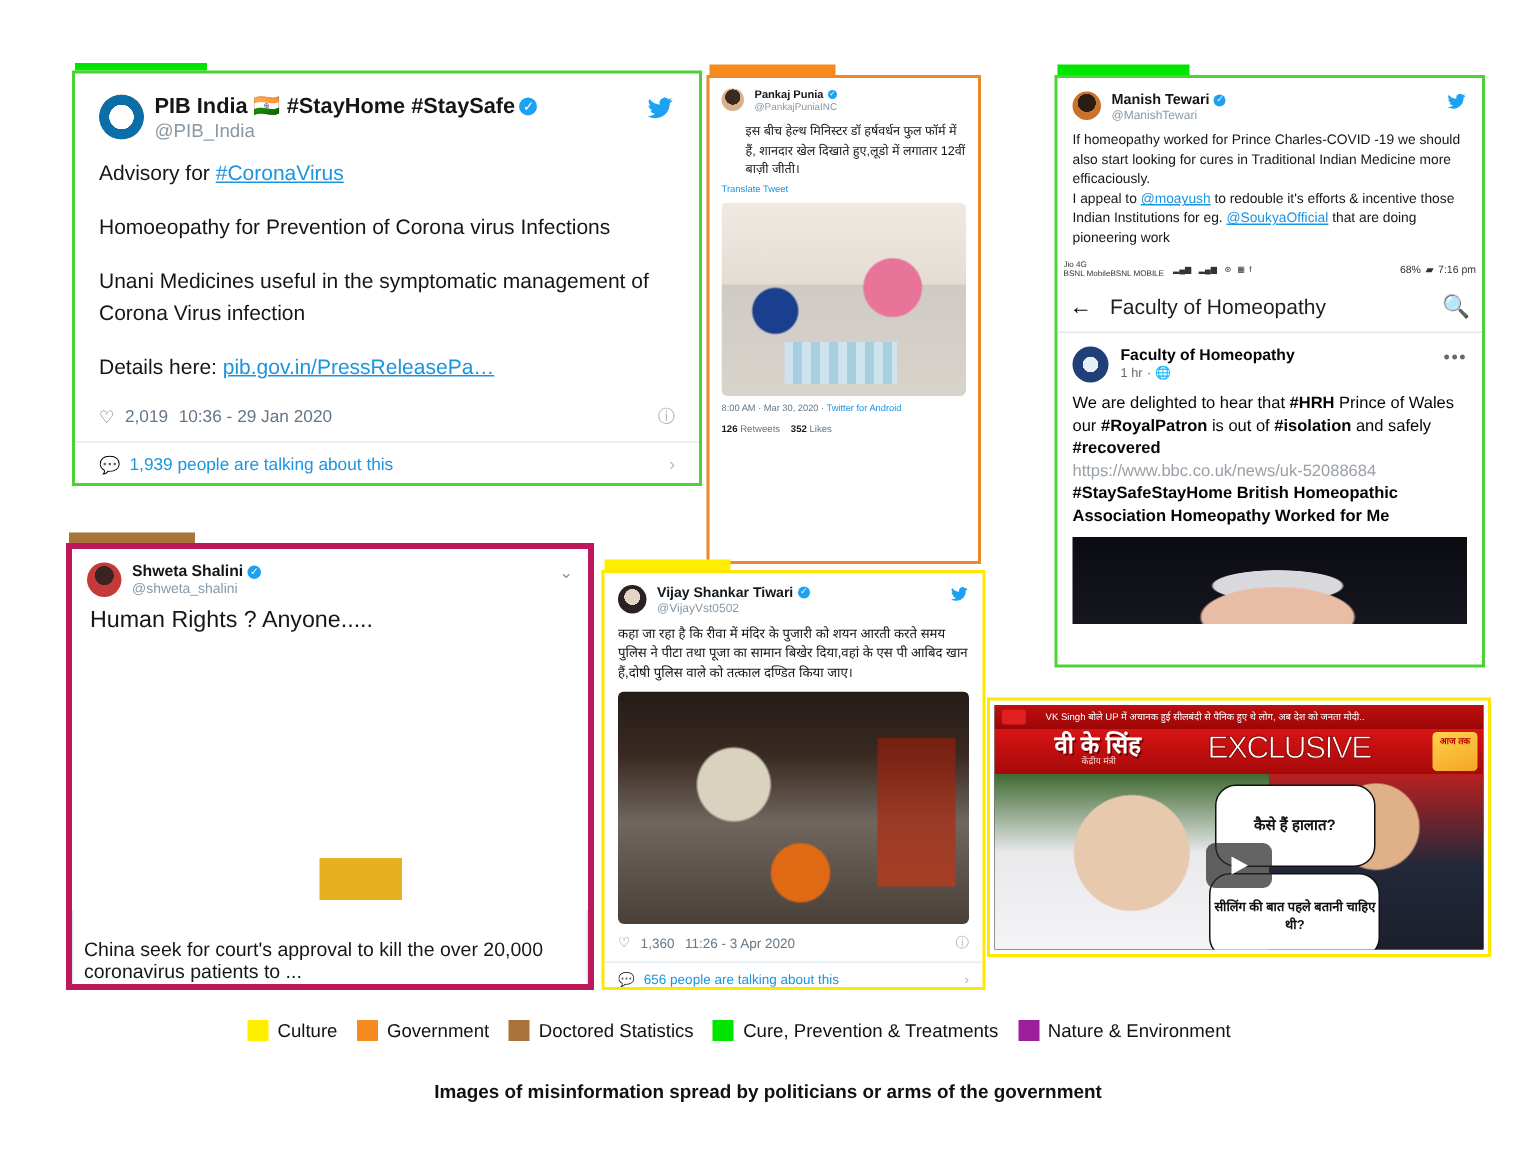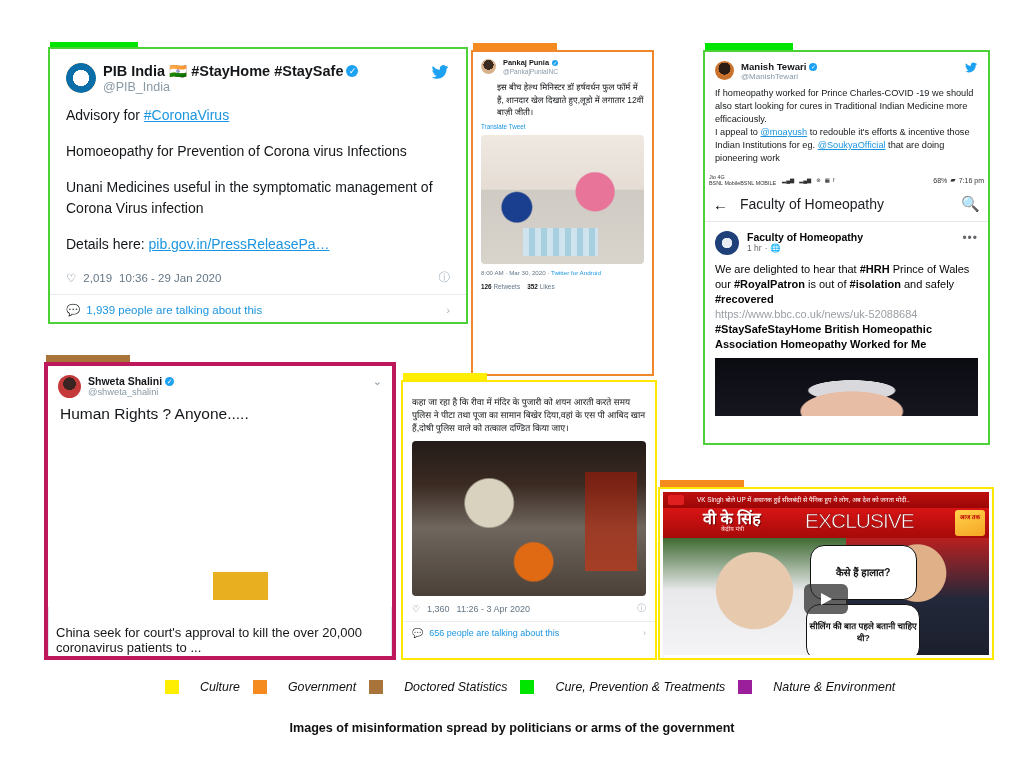--- a/index.html
+++ b/index.html
@@ -105,21 +105,21 @@
   #card-vijay .avatar{width:19px;height:19px;}
   #card-vijay .dname{font-size:9.4px;}
   #card-vijay .handle{font-size:8px;}
   #card-vijay .verified{width:8px;height:8px;font-size:6px;line-height:8px;}
   #card-vijay .body{font-size:8.8px;line-height:13px;margin-top:6px;}
   #card-vijay .photo{margin-top:6px;height:155px;border-radius:4px;}
   #card-vijay .meta{font-size:9px;margin-top:6px;padding-bottom:6px;}
   #card-vijay .footer{font-size:9px;padding:6px 9px 0 9px;}
 
   
-  #card-tv{left:658px;top:487px;width:336px;height:173px;border:2px solid #ffe800;}
+  #card-tv{left:658px;top:465px;width:336px;height:173px;border:2px solid #ffe800;}
   #tab-tv{left:660px;top:480px;width:84px;background:#f58a1f;}
   .tvframe{position:absolute;inset:3px;background:#111;overflow:hidden;}
   .ticker{position:absolute;left:0;top:0;right:0;height:16px;background:linear-gradient(180deg,#c00f0f,#9c0606);}
   .ticker .tx{position:absolute;left:34px;top:3px;font-size:6.4px;color:#fff;white-space:nowrap;}
   .ticker .bullet{position:absolute;left:5px;top:3px;width:16px;height:10px;background:#e02020;border-radius:2px;}
   .redband{position:absolute;left:0;top:16px;right:0;height:30px;background:linear-gradient(180deg,#d81414,#a60909);}
   .redband .hindiname{position:absolute;left:40px;top:-1px;font-size:16px;color:#fff;font-weight:bold;text-shadow:1px 1px 0 #6b0000;}
   .redband .sub{position:absolute;left:58px;top:17px;font-size:6px;color:#ffd9d9;}
   .excl{position:absolute;left:142px;top:1px;font-size:21px;font-weight:normal;color:#fff;letter-spacing:-1px;
         -webkit-text-stroke:0.6px #8b0000;}
@@ -130,21 +130,21 @@
           font-weight:bold;text-align:center;color:#111;display:flex;align-items:center;justify-content:center;}
   .playbtn{position:absolute;left:50%;top:52%;transform:translate(-50%,-50%);width:44px;height:30px;
            background:rgba(40,40,40,.72);border-radius:6px;}
   .playbtn::after{content:"";position:absolute;left:17px;top:9px;border-left:11px solid #fff;
            border-top:6px solid transparent;border-bottom:6px solid transparent;}
 
   
   #legend{position:absolute;left:165px;top:680px;width:700px;display:flex;align-items:center;gap:0px;}
   .lg{display:flex;align-items:center;margin-right:13px;}
   .sw{width:14px;height:14px;margin-right:6px;flex:0 0 auto;}
-  .lgt{font-size:12.4px;font-style:italic;color:#111;white-space:nowrap;margin-left:15px;}
+  .lgt{font-size:12.4px;color:#111;white-space:nowrap;}
   #caption{position:absolute;left:0;top:721px;width:1024px;text-align:center;
            font-size:12.6px;font-weight:bold;color:#111;}
 
   
   .ph-ludo{background:
       radial-gradient(circle at 22% 56%, #1b3f8f 0 10%, transparent 11%),
       radial-gradient(circle at 70% 44%, #e8749a 0 14%, transparent 15%),
       linear-gradient(180deg,#efe9e2 0%,#e5ddd4 42%,#cfcac3 43%,#d8d3cb 100%);
       position:relative;overflow:hidden;}
   .ph-ludo::after{content:"";position:absolute;left:26%;bottom:6%;width:46%;height:22%;
@@ -345,20 +345,33 @@
       <div class="u">
         <span>🔗</span>
         <span>ab-tc.com</span>
       </div>
     </div>
   </div>
 
   <div class="tab" id="tab-vijay"></div>
   <div class="card tweet" id="card-vijay">
     <div class="inner">
+      <div class="hdr">
+        <div class="avatar" style="background:radial-gradient(circle at 50% 42%,#e3d4c4 0 36%,#2a2220 37% 100%);"></div>
+        <div class="names">
+          <div class="dname">
+            <span>Vijay Shankar Tiwari</span>
+            <span class="verified">✓</span>
+          </div>
+          <div class="handle">@VijayVst0502</div>
+        </div>
+        <svg class="bird" width="13" height="12" viewBox="0 0 24 24">
+            <path fill="#1da1f2" d="M23 4.9c-.8.4-1.7.6-2.6.8a4.5 4.5 0 0 0 2-2.5c-.9.5-1.9.9-2.9 1.1A4.5 4.5 0 0 0 11.7 8c0 .4 0 .7.1 1A12.8 12.8 0 0 1 2.5 4a4.5 4.5 0 0 0 1.4 6 4.4 4.4 0 0 1-2-.6v.1c0 2.2 1.5 4 3.6 4.4a4.5 4.5 0 0 1-2 .1 4.5 4.5 0 0 0 4.2 3.1A9 9 0 0 1 1 19.1a12.7 12.7 0 0 0 6.9 2c8.3 0 12.8-6.9 12.8-12.8V7.7c.9-.6 1.7-1.4 2.3-2.3z"></path>
+          </svg>
+      </div>
       <div class="body">कहा जा रहा है कि रीवा में मंदिर के पुजारी को शयन आरती करते समय पुलिस ने पीटा तथा पूजा का सामान बिखेर दिया,वहां के एस पी आबिद खान हैं,दोषी पुलिस वाले को तत्काल दण्डित किया जाए।</div>
       <div class="photo ph-police"></div>
       <div class="meta">
         <span>♡</span>
         <span>1,360</span>
         <span>11:26 - 3 Apr 2020</span>
         <span class="chev">ⓘ</span>
       </div>
     </div>
     <div class="divider"></div>

